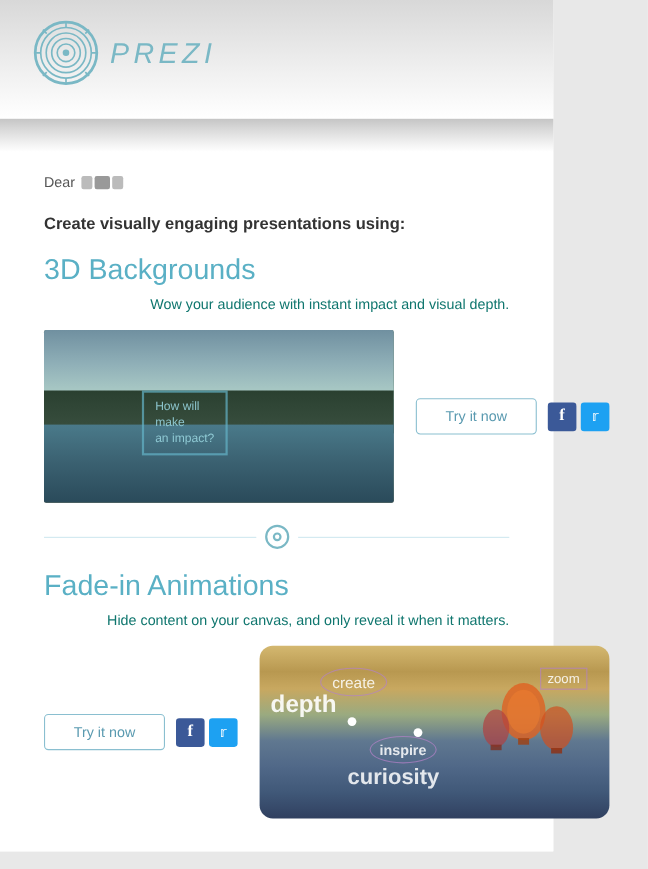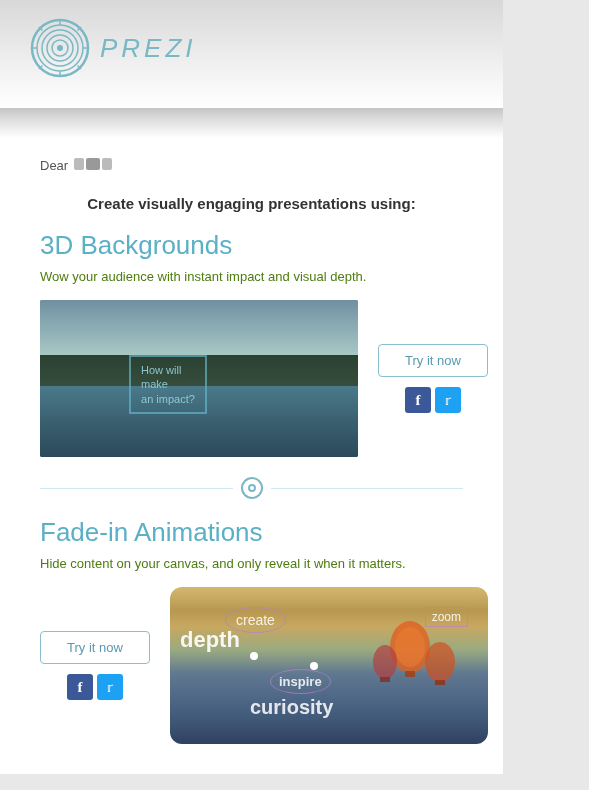--- a/index.html
+++ b/index.html
@@ -53,57 +53,56 @@
     .content {
       padding: 20px 40px 30px 40px;
       background: #ffffff;
     }
 
     .dear-line {
       font-size: 13px;
       color: #555;
       margin-bottom: 22px;
       display: flex;
-      align-items: flex-start;
+      align-items: center;
       gap: 6px;
     }
 
     .dear-avatar {
       display: inline-flex;
       gap: 2px;
       align-items: center;
     }
 
     .avatar-block {
       width: 12px;
       height: 14px;
       background: #aaa;
       border-radius: 2px;
     }
 
     .section-intro {
       font-size: 15px;
       font-weight: bold;
       color: #333;
-      text-align: center;
       margin-bottom: 18px;
     }
 
     
     .feature-title {
       font-size: 26px;
       color: #5ab0c5;
       margin-bottom: 8px;
       font-weight: normal;
     }
 
     .feature-desc {
       font-size: 13px;
-      color: #4d7c0f;
-      text-align: left;
+      color: #0f766e;
+      text-align: right;
       margin-bottom: 16px;
     }
 
     .feature-row {
       display: flex;
       align-items: center;
       gap: 20px;
       margin-bottom: 20px;
     }
 
@@ -222,21 +221,21 @@
     .dot-white {
       position: absolute;
       width: 8px;
       height: 8px;
       background: white;
       border-radius: 50%;
     }
 
     .action-area {
       display: flex;
-      flex-direction: column;
+      flex-direction: row;
       align-items: center;
       gap: 10px;
       flex: 1;
     }
 
     .try-button {
       border: 1px solid #8abfd0;
       background: #ffffff;
       color: #5a9ab0;
       font-size: 13px;

